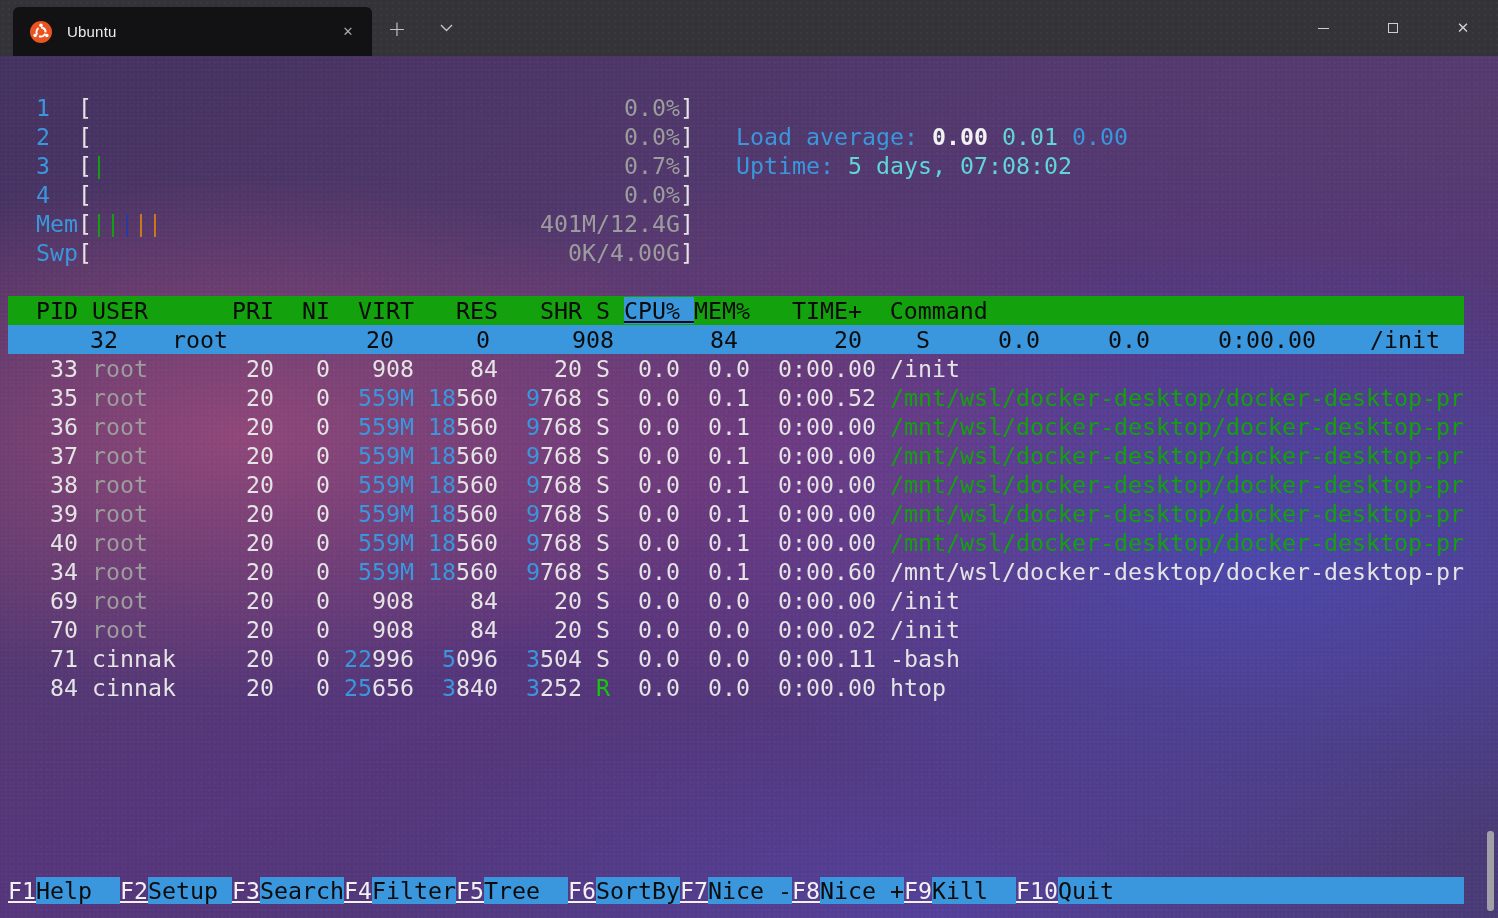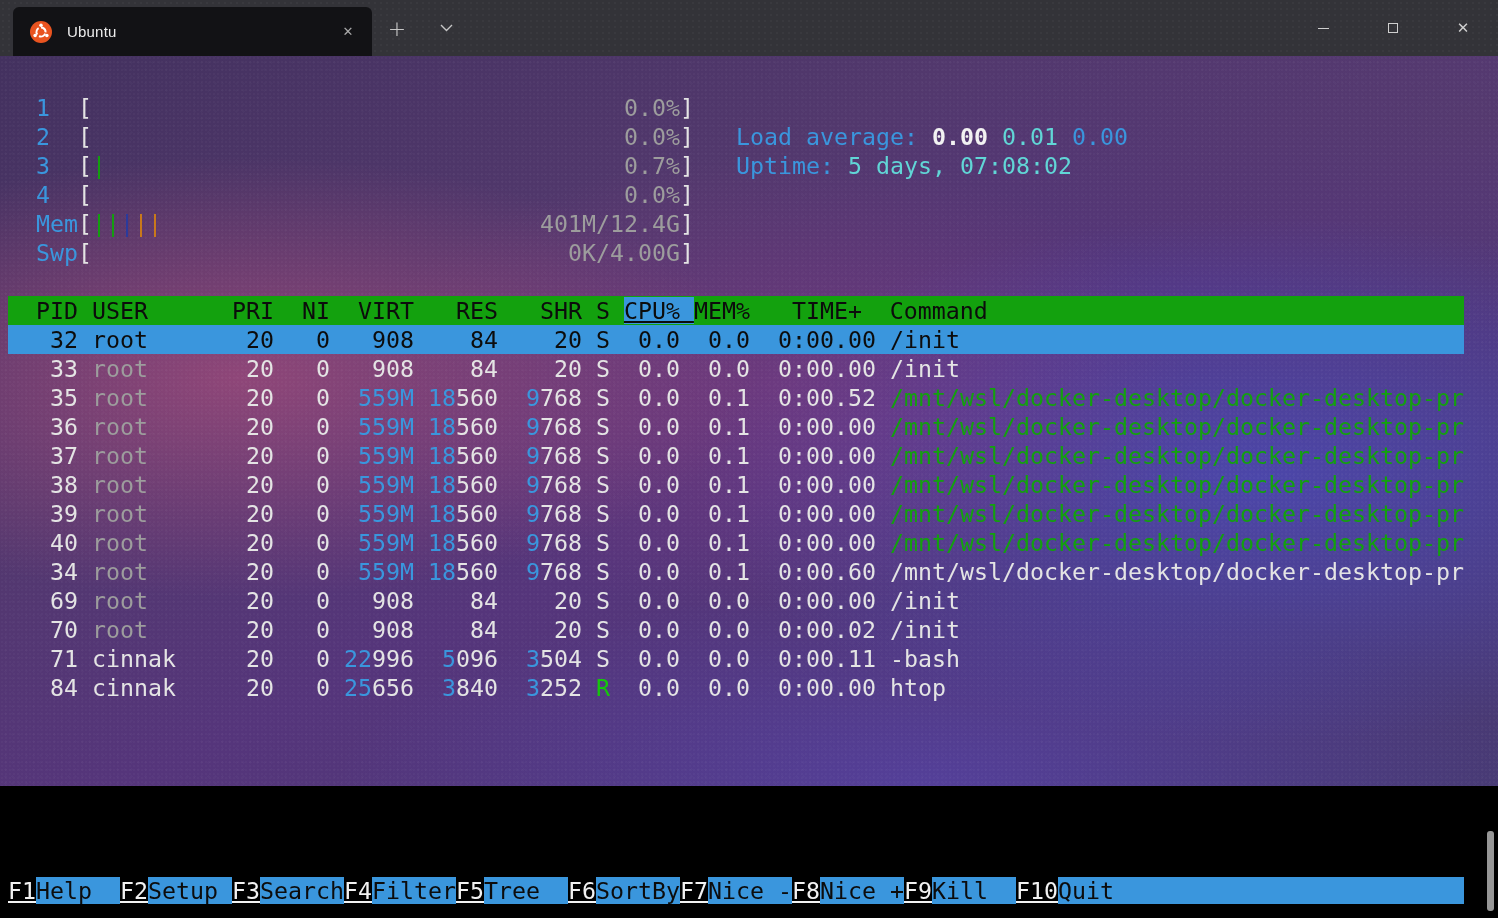--- a/index.html
+++ b/index.html
@@ -22,42 +22,42 @@
              font-family:"DejaVu Sans",sans-serif; z-index:2; }
   .tab-dropdown { position:absolute; left:428px; top:11px; width:36px; height:34px; display:flex;
                   align-items:center; justify-content:center; z-index:2; }
   .caption-buttons { position:absolute; right:0; top:0; height:56px; display:flex; z-index:2; }
   .cap { width:70px; height:56px; display:flex; align-items:center; justify-content:center; }
   .glyph-min { width:11px; height:1px; background:#cfcfcf; display:block; }
   .glyph-max { width:10px; height:10px; border:1px solid #cfcfcf; display:block; }
   .cap.close { color:#cfcfcf; font-size:15px; font-family:"DejaVu Sans",sans-serif; }
 
   
-  .terminal { position:relative; height:730px;
+  .terminal { position:relative; height:862px;
     background:
       radial-gradient(48% 42% at 16% 44%, rgba(193,82,130,.55), rgba(193,82,130,0) 72%),
       radial-gradient(40% 45% at 52% 45%, rgba(160,64,140,.32), rgba(160,64,140,0) 70%),
       radial-gradient(52% 50% at 84% 58%, rgba(72,82,205,.58), rgba(72,82,205,0) 72%),
       radial-gradient(55% 38% at 62% 100%, rgba(92,72,195,.45), rgba(92,72,195,0) 72%),
       radial-gradient(45% 40% at 100% 8%, rgba(85,62,100,.5), rgba(85,62,100,0) 75%),
       linear-gradient(155deg,#43315f 0%, #52386d 32%, #55357b 55%, #473a73 100%);
   }
   .terminal::before { content:""; position:absolute; inset:0; pointer-events:none; opacity:.55;
      background-image:radial-gradient(rgba(255,255,255,.05) 1px, transparent 1.2px),
                       radial-gradient(rgba(255,255,255,.035) 1px, transparent 1.2px);
      background-size:4px 4px, 7px 7px; background-position:0 0, 2px 3px; }
 
   #screen { position:absolute; left:8px; top:37px; width:1456px; height:812px; z-index:1; }
   .line { position:absolute; left:0; height:29px; line-height:29px; white-space:pre;
           font-family:"DejaVu Sans Mono",monospace; font-size:23.25px; color:#e4e4e4; }
   .rline { left:728px; }
   .hdr { background:#13A10E; width:1456px; }
   .hdr .sortcol { background:#3A96DD; color:#0c0c0c;text-decoration:underline; }
   .row.selected { background:#3A96DD; width:1456px; }
-  .row.selected span { color:#0c0c0c !important; }
+  .row.selected span { color:#0c0c0c !important;margin-left:40px; }
   .fk-key { color:#f2f2f2;text-decoration:underline; }
   .fk-label { background:#3A96DD; color:#0c0c0c; }
   .scroll-thumb { position:absolute; right:4px; top:775px; width:7px; height:80px;
                   background:rgba(178,178,178,.85); border-radius:3px; z-index:3; }
 </style>
 </head>
 <body>
 
 <div class="window">
 

